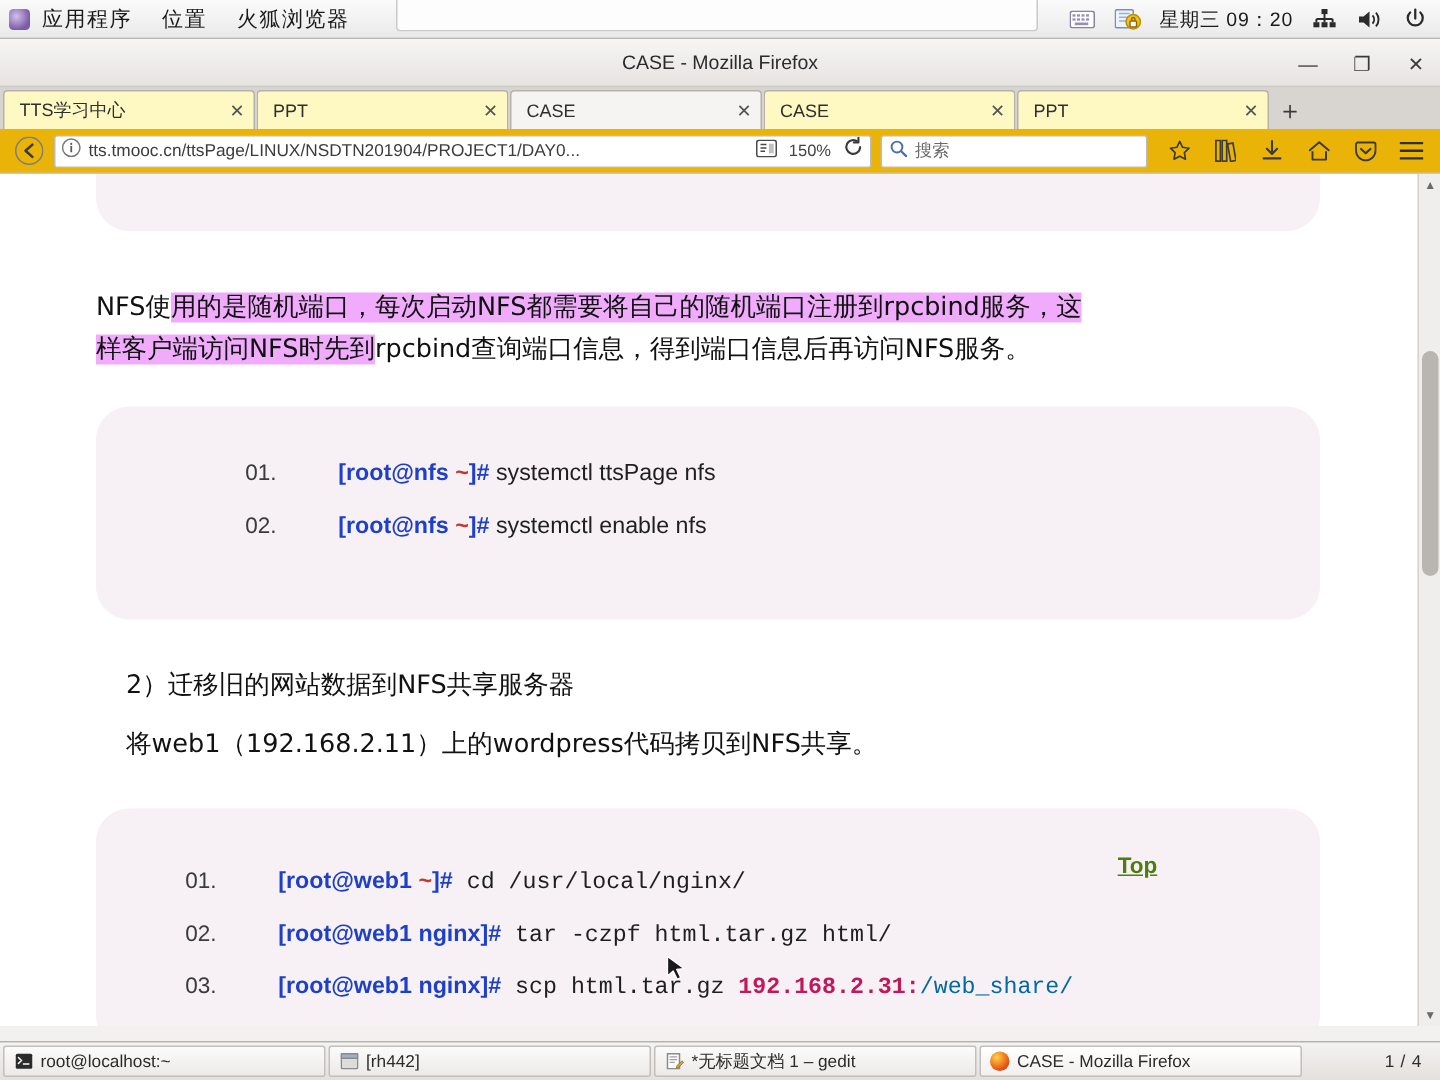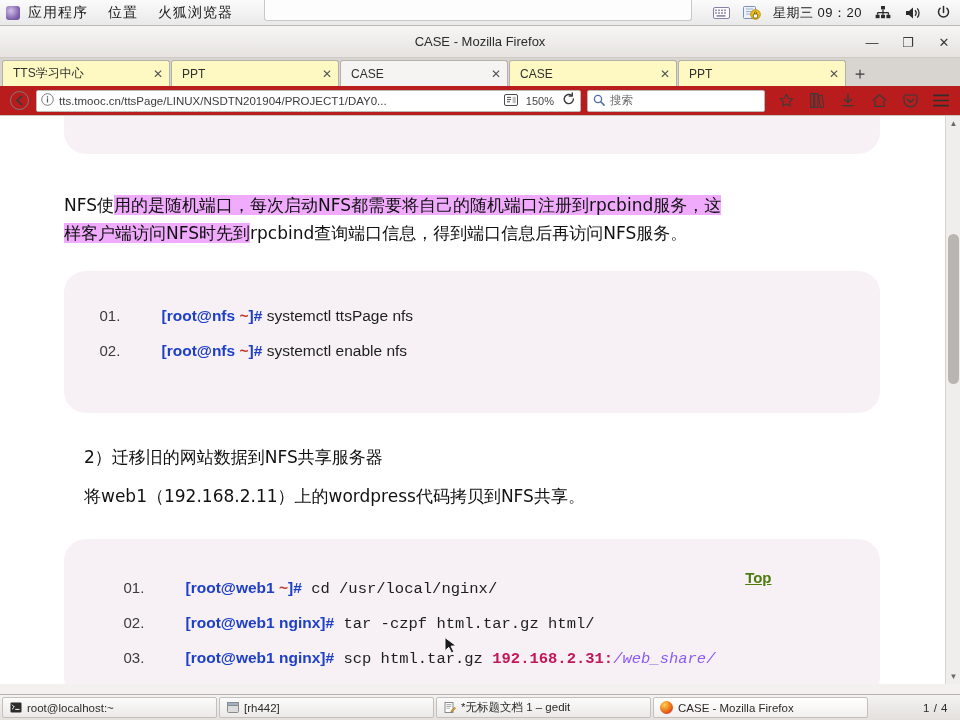--- a/index.html
+++ b/index.html
@@ -64,21 +64,21 @@
   .tab-label{
     font-size:12px; color:#2f2f2f; white-space:nowrap; overflow:hidden;
     text-overflow:ellipsis; flex:1;
   }
   .tab-close{ font-size:12px; color:#555; margin-left:6px; line-height:1; }
   .newtab{ width:26px; height:26px; display:flex;align-items:center;justify-content:center;
     font-size:17px; color:#3a3a3a; }
 
   
   .navbar{
-    height:30px; background:#b91c1c; border-bottom:1px solid #c8c4c0;
+    height:30px; background:#eab308; border-bottom:1px solid #c8c4c0;
     display:flex; align-items:center; gap:6px; padding:0 8px;
   }
   .navbtn{ width:22px;height:22px; display:flex;align-items:center;justify-content:center; color:#3b3b3b; }
   .urlbar{
     flex:1; height:22px; background:#fff; border:1px solid #bdb9b5; border-radius:2px;
     display:flex; align-items:center; padding:0 4px; gap:5px; min-width:0;
   }
   .url-text{ font-size:11.5px; color:#3c3c3c; white-space:nowrap; overflow:hidden; flex:1; }
   .zoomlbl{ font-size:11px; color:#444; padding:0 3px; }
   .searchbar{
@@ -96,28 +96,28 @@
     position:absolute; left:0; top:0; width:943px; height:568px;
     background:#fff; overflow:hidden;
   }
   .content{ position:relative; width:943px; }
 
   .codebox{
     margin:0 auto; width:816px; background:#f7f0f4; border-radius:22px;
     padding:26px 0 26px 0;
   }
   .codebox.clip-top{ border-radius:0 0 22px 22px; }
-  .codeline{ display:flex; align-items:baseline; padding:0 0 0 36px; height:35px; }
+  .codeline{ display:flex; align-items:baseline; padding:0 0 0 100px; height:35px; }
   .lineno{ width:62px; font-size:15px; color:#3b3b3b; font-family:"Liberation Sans",sans-serif; }
   .codetext{ font-size:15.5px; color:#1f1f1f; white-space:pre; }
   .mono{ font-family:"Liberation Mono", monospace; }
   .prompt-b{ color:#1e40c8; font-weight:bold; }
   .tilde{ color:#c0392b; font-weight:bold; }
   .ip-pink{ color:#c2185b; font-weight:bold; font-family:"Liberation Mono", monospace; }
-  .path-org{ color:#8b5cf6; font-family:"Liberation Mono", monospace;font-style:italic; }
+  .path-org{ color:#0369a1; font-family:"Liberation Mono", monospace; }
 
   .para{
     font-size:17px; color:#111; line-height:1.62; padding:0 64px;
     font-family:"DejaVu Sans", sans-serif;
   }
   .sel{ background:#f0abfc; }
   .para2{
     font-size:17px; color:#111; line-height:1.7; padding:0 84px;
     font-family:"DejaVu Sans", sans-serif;
   }

